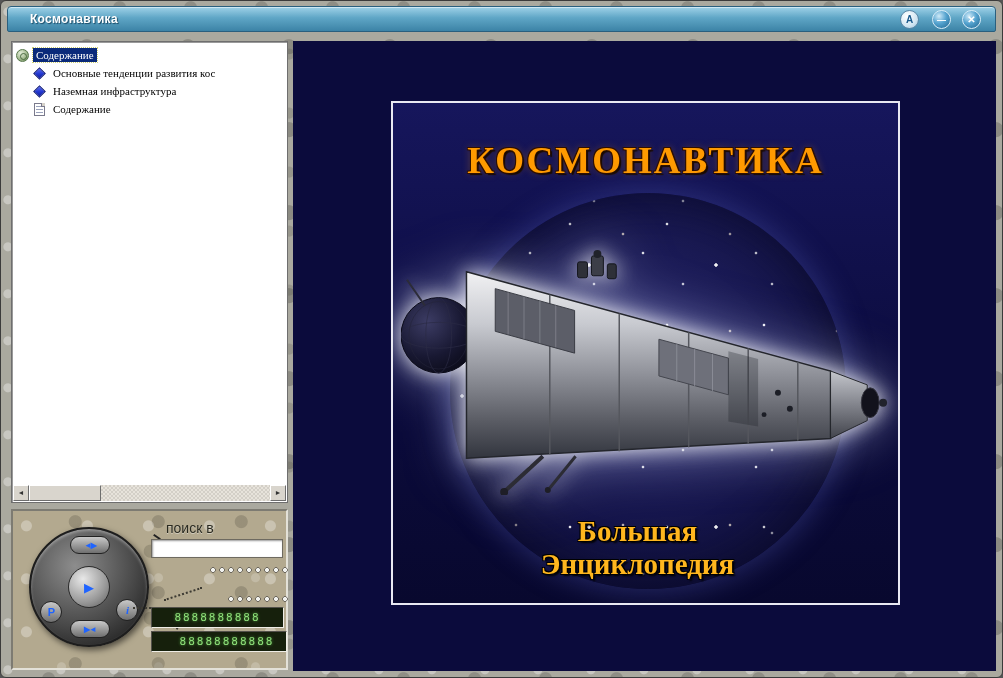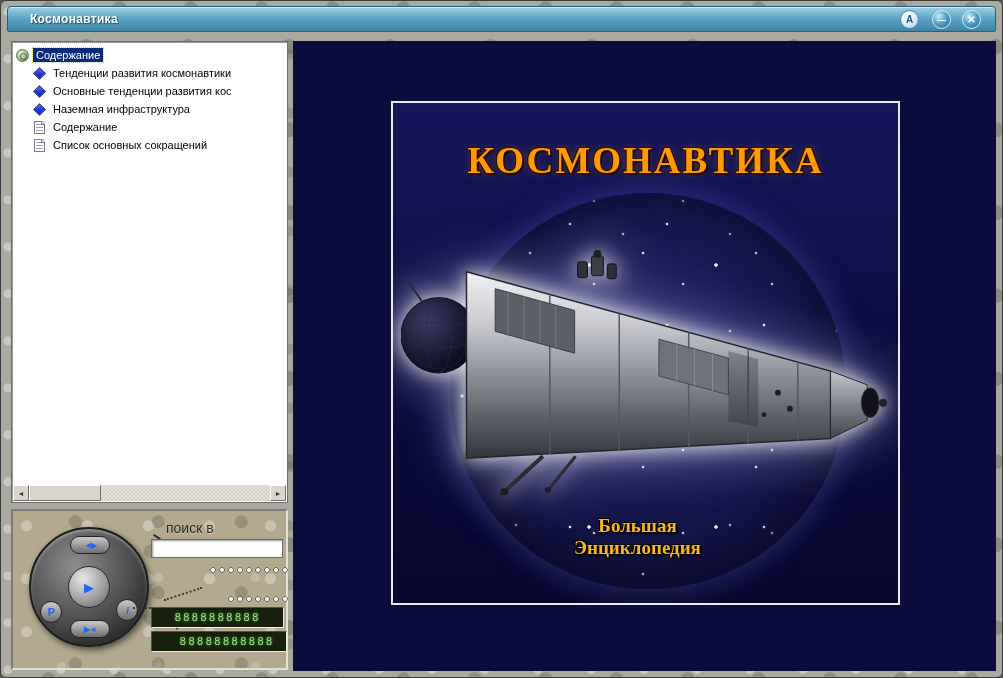--- a/index.html
+++ b/index.html
@@ -34,21 +34,21 @@
   }
   .tb-info{right:76px;background:radial-gradient(circle at 35% 30%,#ffffff,#d2e6f2 60%,#9cc4da);border:1px solid #5a87a6;color:#1a5a8c;}
   .tb-min,.tb-close{background:radial-gradient(circle at 35% 30%,#cfeaf8,#55a3cf 45%,#1f648f);border:1px solid #d8ecf8;color:#fff;}
   .tb-min{right:44px;font-size:9px;}
   .tb-close{right:14px;}
   
   .tree-panel{
     position:absolute;left:10px;top:40px;width:277px;height:462px;background:#fff;
     border:1px solid #6e6e6e;box-sizing:border-box;
     box-shadow:inset 1px 1px 0 #9a9a9a;
-    font-size:11px;color:#000;
+    font-size:11px;color:#000;font-family:Liberation Serif, serif;
   }
   .tree{position:absolute;left:2px;top:4px;right:2px;bottom:18px;overflow:hidden;}
   .tree-row{display:flex;align-items:center;height:18px;white-space:nowrap;cursor:default;}
   .tree-row.child{padding-left:20px;}
   .tree-label{overflow:hidden;white-space:nowrap;padding:1px 3px;}
   .tree-label.selected{background:#0a2a7a;color:#fff;outline:1px dotted #cfcf70;}
   .icon-root{
     width:13px;height:13px;border-radius:50%;flex:0 0 13px;margin:0 4px 0 2px;
     background:radial-gradient(circle at 35% 30%,#e7f0dc,#9cb488 60%,#6b8a5a);
     border:1px solid #56774a;box-sizing:border-box;position:relative;
@@ -158,21 +158,21 @@
       radial-gradient(circle at 50% 42%, #26266a 0%, #15154a 55%, #080824 100%);
     background-size:97px 101px,89px 83px,113px 107px,127px 131px,79px 73px,107px 97px,100% 100%;
     box-shadow:0 0 26px 6px rgba(80,90,180,.35), inset 0 0 50px rgba(10,10,40,.8);
   }
   .satellite{
     position:absolute;left:8px;top:140px;width:496px;height:252px;
     filter:drop-shadow(0 0 10px rgba(255,255,255,.85)) drop-shadow(0 0 26px rgba(215,222,255,.55));
   }
   .poster-subtitle{
     position:absolute;left:0;right:16px;top:412px;text-align:center;
-    font-family:"Liberation Serif",serif;font-weight:bold;font-size:19px;line-height:1.15;
+    font-family:"Liberation Serif",serif;font-weight:bold;font-size:29px;line-height:1.15;
     color:#ffb61e;
     text-shadow:-1px -1px 0 #000,1px -1px 0 #000,-1px 1px 0 #000,2px 2px 2px #000;
   }
 </style>
 </head>
 <body>
 
 <div class="window">
 
   <div class="titlebar">
@@ -183,37 +183,29 @@
   </div>
 
   <div class="tree-panel">
     <div class="tree">
       <div class="tree-row root">
         <span class="icon-root"></span>
         <span class="tree-label selected">Содержание</span>
       </div>
       <div class="tree-row child">
         <span class="icon-diamond"></span>
-        <span class="tree-label">Тенденции развития космонавтики</span>
-      </div>
-      <div class="tree-row child">
-        <span class="icon-diamond"></span>
         <span class="tree-label">Основные тенденции развития кос</span>
       </div>
       <div class="tree-row child">
         <span class="icon-diamond"></span>
         <span class="tree-label">Наземная инфраструктура</span>
       </div>
       <div class="tree-row child">
         <span class="icon-doc"></span>
         <span class="tree-label">Содержание</span>
-      </div>
-      <div class="tree-row child">
-        <span class="icon-doc"></span>
-        <span class="tree-label">Список основных сокращений</span>
       </div>
     </div>
     <div class="hscroll">
       <span class="hs-btn">◄</span>
       <span class="hs-track">
         <span class="hs-thumb"></span>
       </span>
       <span class="hs-btn hs-right">►</span>
     </div>
   </div>

